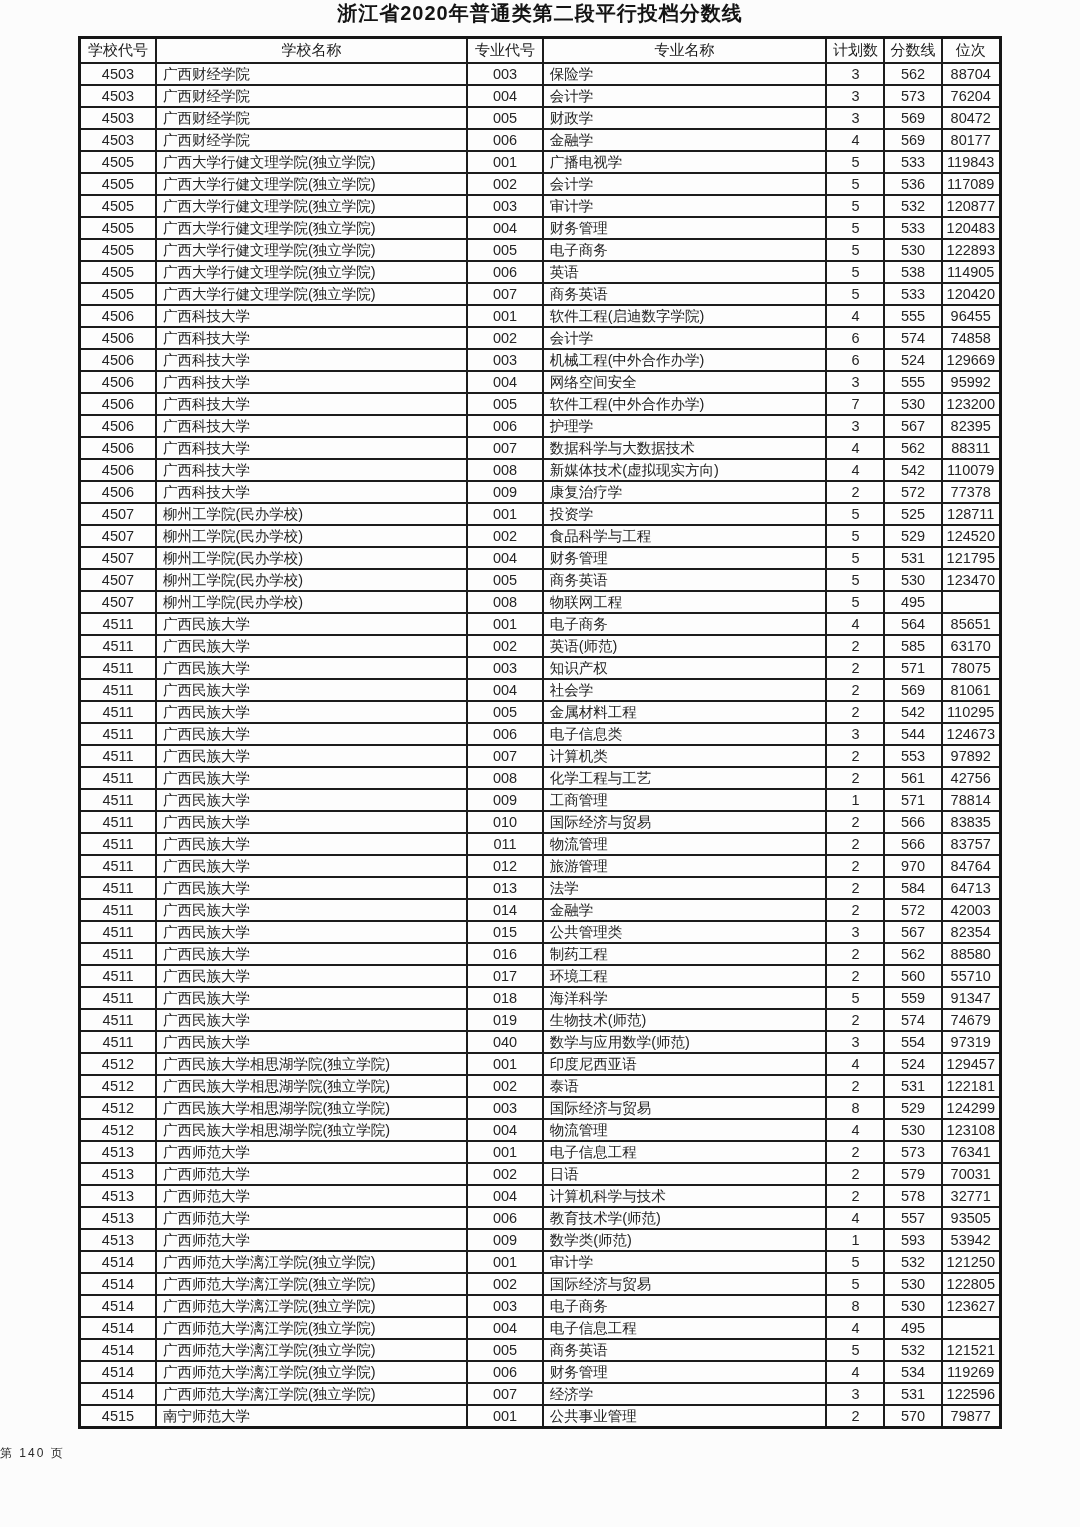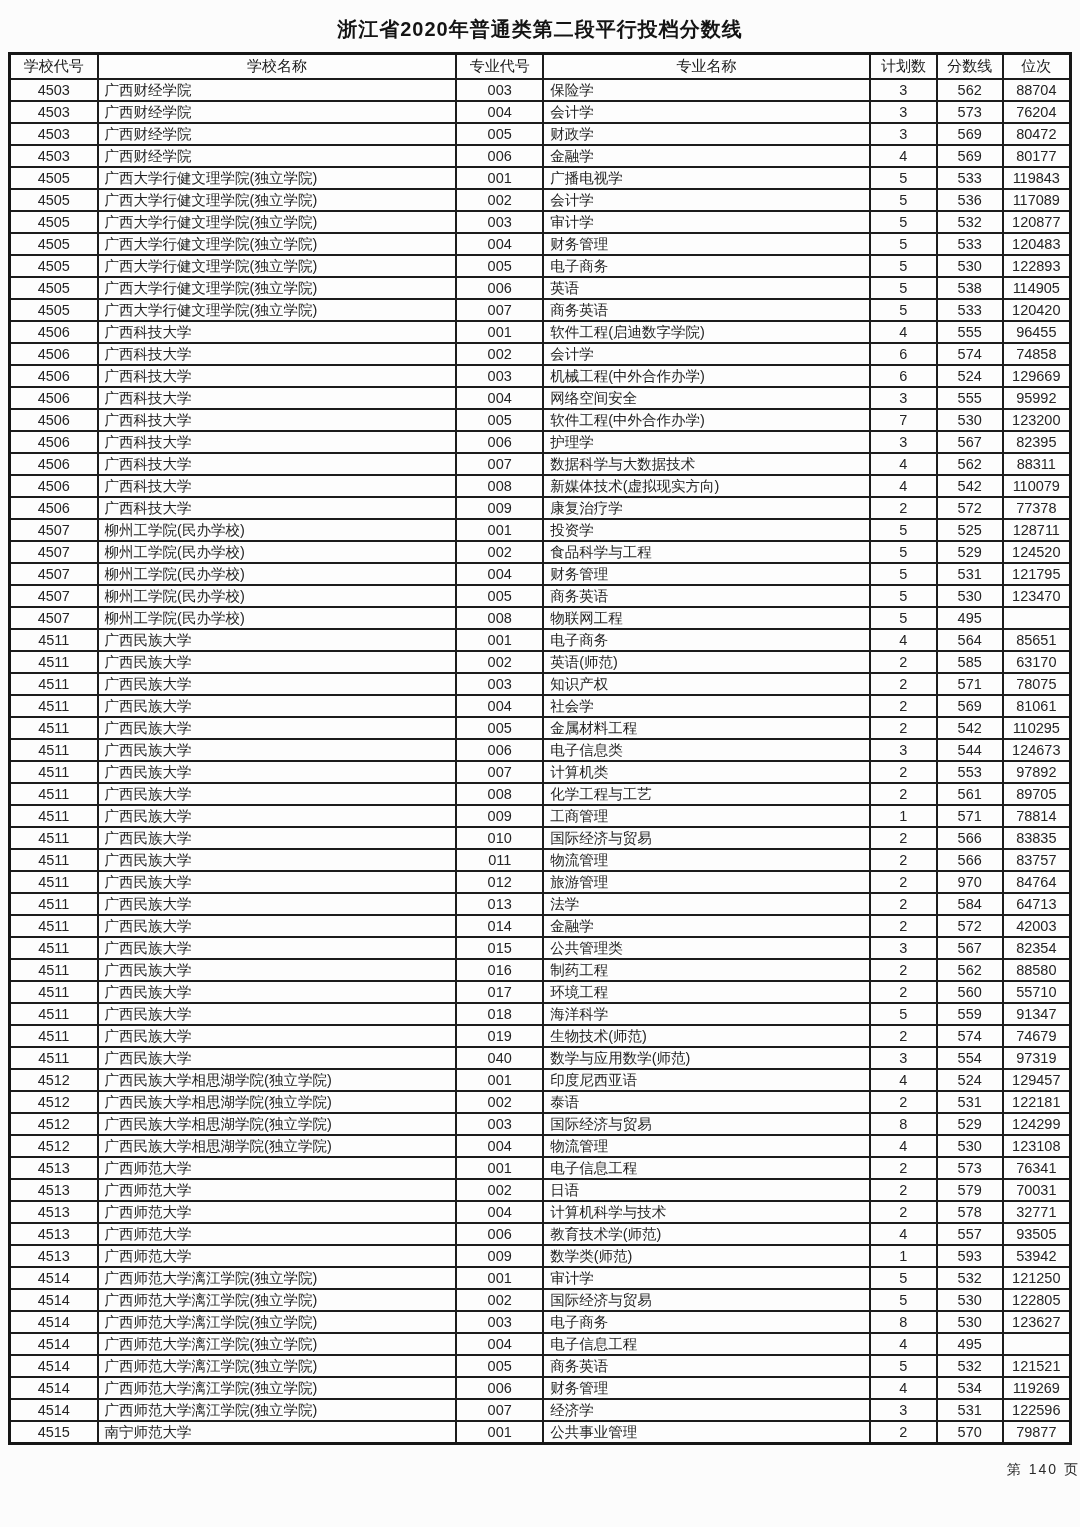--- a/index.html
+++ b/index.html
@@ -10,32 +10,32 @@
   }
   body {
     width: 1080px;
     height: 1527px;
     position: relative;
     font-family: "Liberation Sans", "DejaVu Sans", sans-serif;
     color: #1d1d1d;
     background: #fcfcfc;
   }
   .page {
-    padding-top: 16px;
+    padding-top: 0;
   }
   .doc-title {
     text-align: center;
     font-size: 20px;
     font-weight: bold;
     margin: 0 0 9px 0;
     letter-spacing: 1px;
     color: #141414;
   }
   table.score-table {
-    width: 1064px;
+    width: 924px;
     margin: 0 auto;
     border-collapse: collapse;
     table-layout: fixed;
     background: #fdfdfd;
     border: 3px solid #161616;
   }
   .score-table th, .score-table td {
     border: 2px solid #1c1c1c;
     font-size: 14.5px;
     line-height: 18px;
@@ -55,22 +55,22 @@
   .col-school-code { width: 8.3%; }
   .col-school-name { width: 33.8%; }
   .col-major-code  { width: 8.2%; }
   .col-major-name  { width: 30.8%; }
   .col-plan        { width: 6.3%; }
   .col-score       { width: 6.2%; }
   .col-rank        { width: 6.4%; }
   td.center { text-align: center; }
   td.left { text-align: left; padding-left: 6px; }
   .doc-footer {
-    text-align: right;
-    font-size: 14px;
+    text-align: left;
+    font-size: 12px;
     margin-top: 16px;
     color: #2a2a2a;
     letter-spacing: 2px;
   }
 </style>
 </head>
 <body>
 
 <div class="page">
 
@@ -387,21 +387,21 @@
         <td class="center">553</td>
         <td class="center">97892</td>
       </tr>
         <tr>
         <td class="center">4511</td>
         <td class="left">广西民族大学</td>
         <td class="center">008</td>
         <td class="left">化学工程与工艺</td>
         <td class="center">2</td>
         <td class="center">561</td>
-        <td class="center">89705</td>
+        <td class="center">42756</td>
       </tr>
         <tr>
         <td class="center">4511</td>
         <td class="left">广西民族大学</td>
         <td class="center">009</td>
         <td class="left">工商管理</td>
         <td class="center">1</td>
         <td class="center">571</td>
         <td class="center">78814</td>
       </tr>

